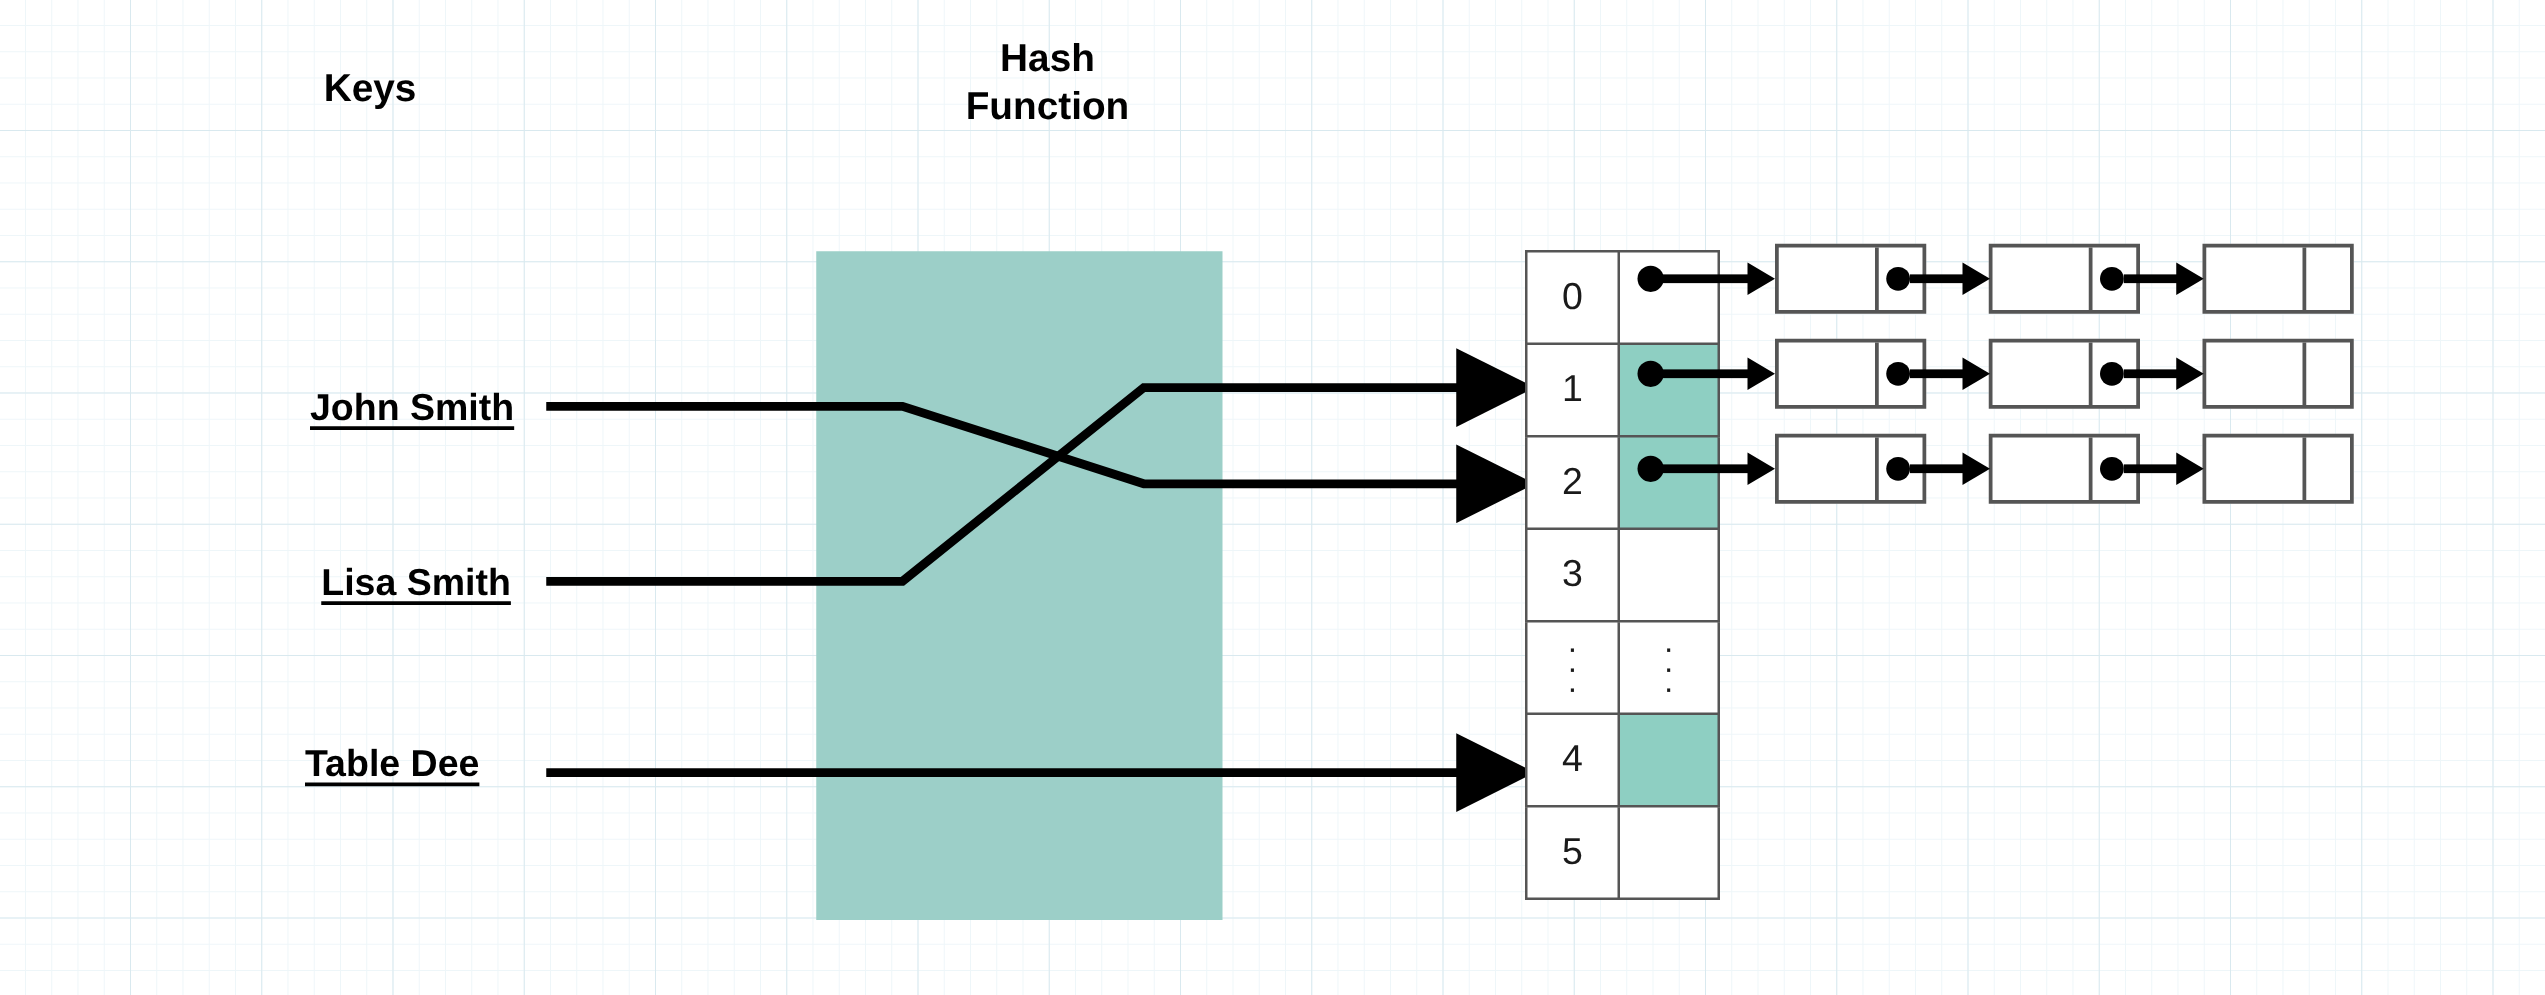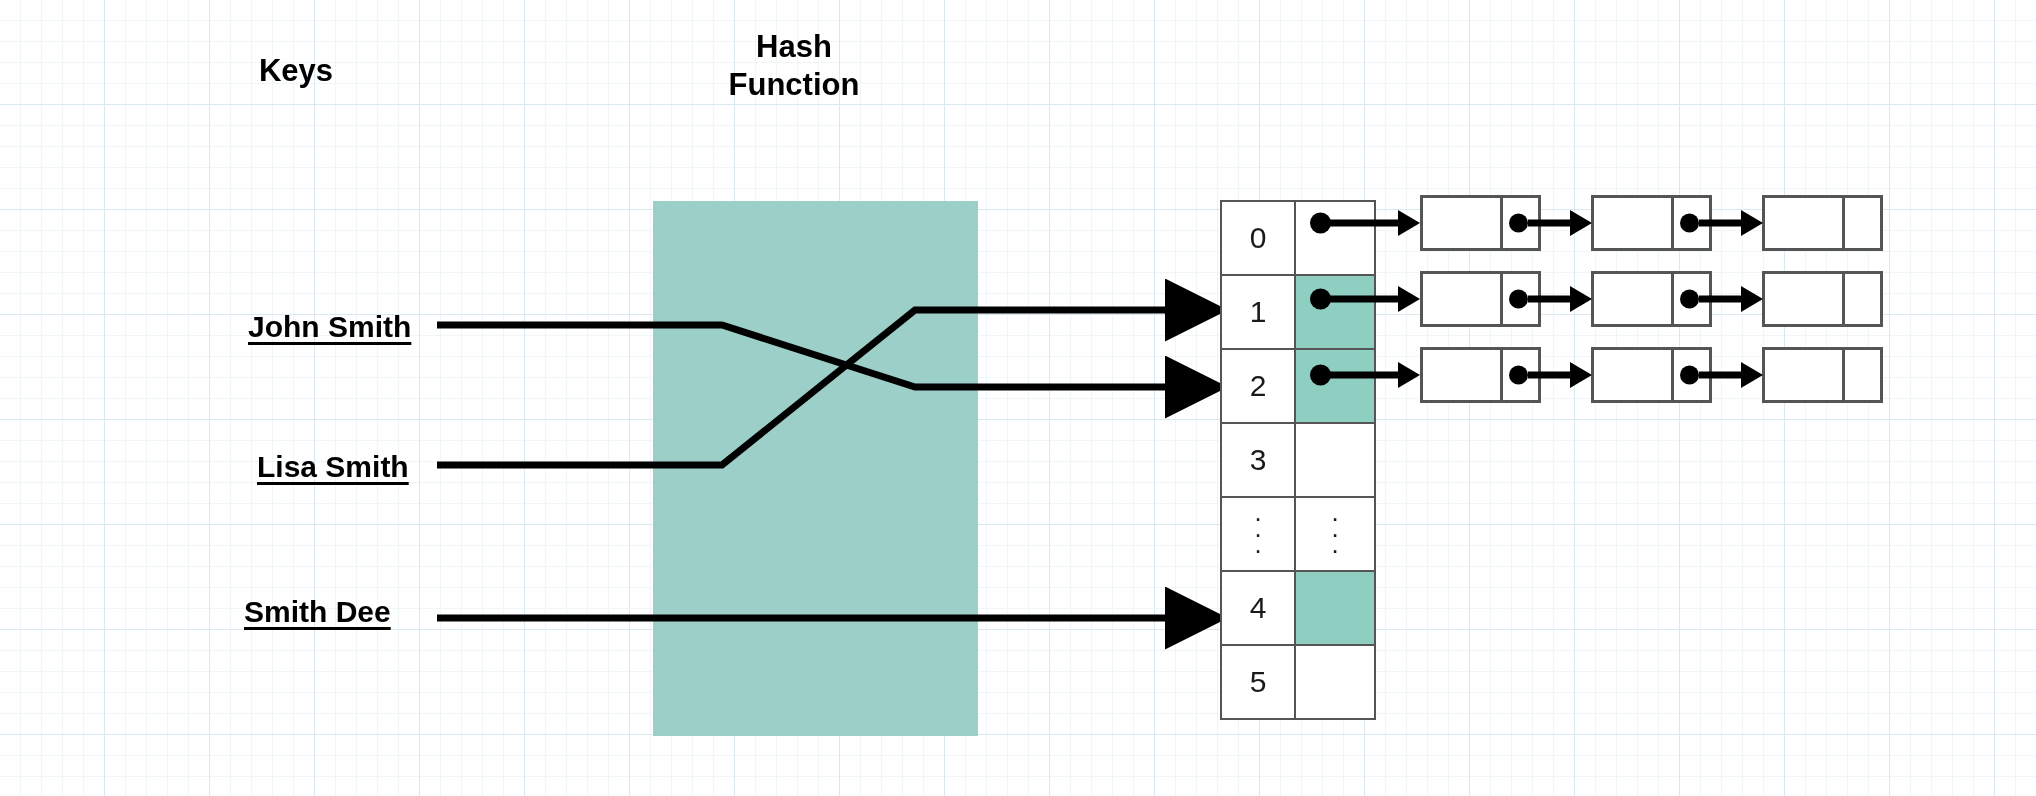--- a/index.html
+++ b/index.html
@@ -34,21 +34,21 @@
   .heading {
     position: absolute;
     font-weight: bold;
     color: #000000;
     text-align: center;
     line-height: 1.22;
     white-space: pre-line;
     user-select: none;
   }
   #heading-keys   { left: 176px; top: 52px;  width: 240px; font-size: 31px; }
-  #heading-hash-function { left: 644px; top: 28px; width: 300px; font-size: 31px; }
+  #heading-hash-function { left: 688px; top: 28px; width: 300px; font-size: 31px; }
   #heading-hash-table { left: 1150px; top: 58px; width: 330px; font-size: 31px; }
 
   
   .key-label {
     position: absolute;
     font-size: 30px;
     font-weight: bold;
     color: #000000;
     text-decoration: underline;
     text-underline-offset: 5px;
@@ -226,21 +226,21 @@
 <div id="canvas">
 
   <div id="hash-function-box"></div>
 
   <div class="heading" id="heading-keys">Keys</div>
   <div class="heading" id="heading-hash-function">Hash
 Function</div>
 
   <div class="key-label" id="key-0">John Smith</div>
   <div class="key-label" id="key-1">Lisa Smith</div>
-  <div class="key-label" id="key-2">Smith Dee</div>
+  <div class="key-label" id="key-2">Table Dee</div>
 
   <svg id="wire-layer" viewBox="0 0 2036 796" xmlns="http://www.w3.org/2000/svg">
     <defs>
       <marker id="arrowhead" markerWidth="9" markerHeight="9" refX="1" refY="4.5" orient="auto" markerUnits="strokeWidth">
         <path d="M0,0 L9,4.5 L0,9 z" fill="#000000"></path>
       </marker>
     </defs>
 
     <path d="M 437,325 L 722,325 L 915,387 L 1172,387" fill="none" stroke="#000000" stroke-width="7" stroke-linejoin="miter" marker-end="url(#arrowhead)"></path>
 

